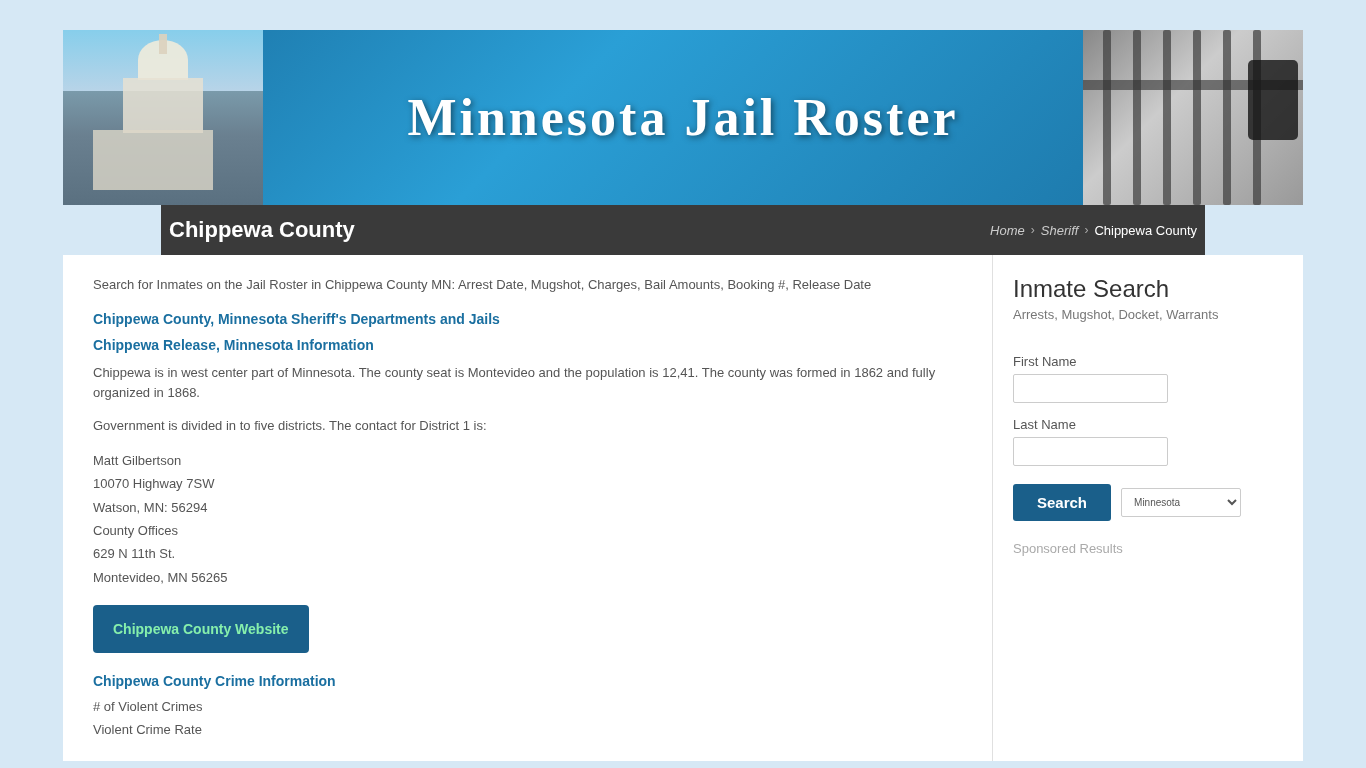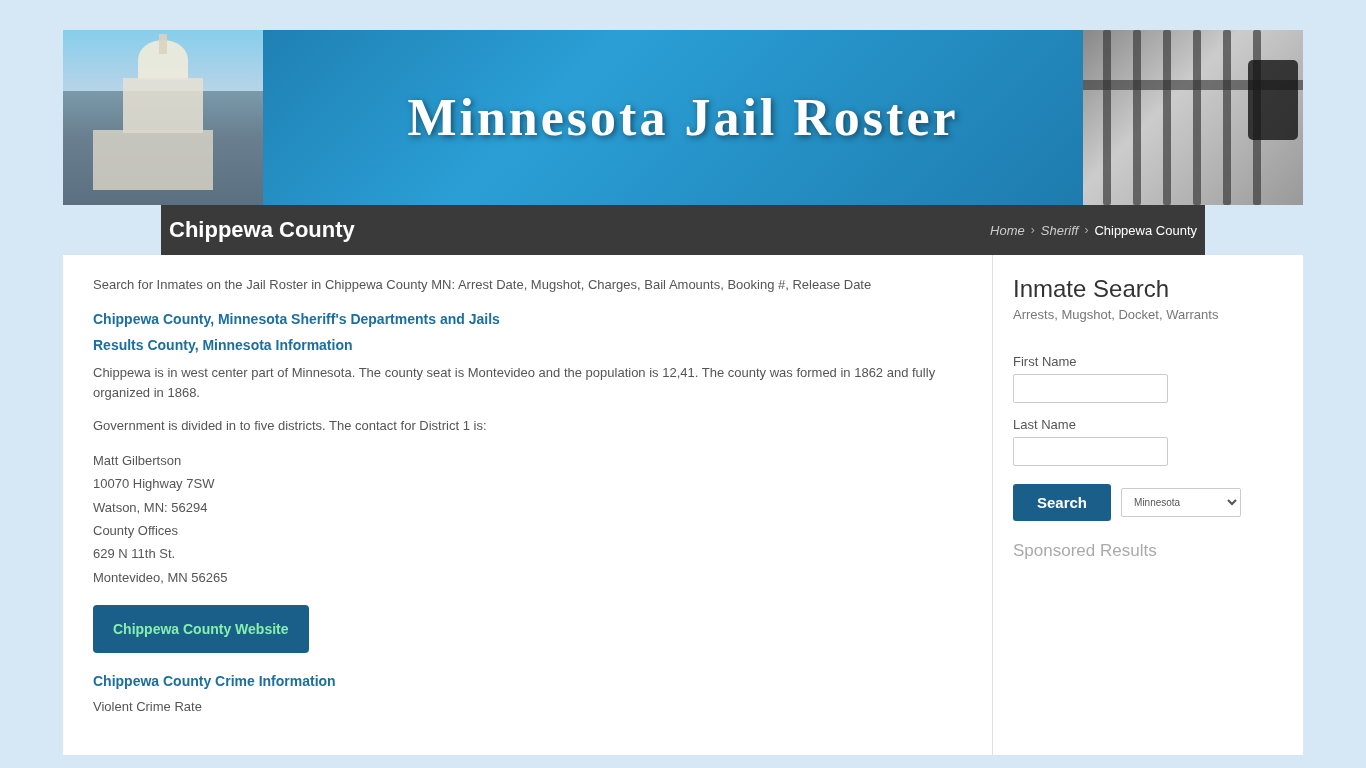--- a/index.html
+++ b/index.html
@@ -230,21 +230,21 @@
       border: 1px solid #ccc;
       font-size: 10px;
       border-radius: 2px;
       background: #fff;
       color: #555;
       cursor: pointer;
       min-width: 120px;
     }
 
     .sponsored-label {
-      font-size: 17px;
+      font-size: 13px;
       color: #aaa;
       margin-top: 20px;
     }
   </style>
 </head>
 <body>
 
 <div class="header-banner">
 
   <div class="header-left-img">
@@ -288,39 +288,40 @@
 </div>
 
 <div class="main-container">
 
   <div class="left-content">
 
     <p class="intro-text">Search for Inmates on the Jail Roster in Chippewa County MN: Arrest Date, Mugshot, Charges, Bail Amounts, Booking #, Release Date</p>
 
     <p class="section-heading">Chippewa County, Minnesota Sheriff's Departments and Jails</p>
 
-    <p class="section-heading">Results County, Minnesota Information</p>
+    <p class="section-heading">Chippewa Release, Minnesota Information</p>
 
     <p class="county-info-text">Chippewa is in west center part of Minnesota. The county seat is Montevideo and the population is 12,41. The county was formed in 1862 and fully organized in 1868.</p>
 
     <p class="county-info-text">Government is divided in to five districts. The contact for District 1 is:</p>
 
     <div class="address-block">
       <div>Matt Gilbertson</div>
       <div>10070 Highway 7SW</div>
       <div>Watson, MN: 56294</div>
       <div>County Offices</div>
       <div>629 N 11th St.</div>
       <div>Montevideo, MN 56265</div>
     </div>
 
     <button class="county-website-btn">Chippewa County Website</button>
 
     <p class="crime-info-heading">Chippewa County Crime Information</p>
 
+    <p class="crime-stat-label"># of Violent Crimes</p>
 
     <p class="crime-stat-label" style="margin-top:8px;">Violent Crime Rate</p>
 
   </div>
 
   <div class="right-sidebar">
 
     <h2 class="search-panel-title">Inmate Search</h2>
     <p class="search-panel-subtitle">Arrests, Mugshot, Docket, Warrants</p>
 

